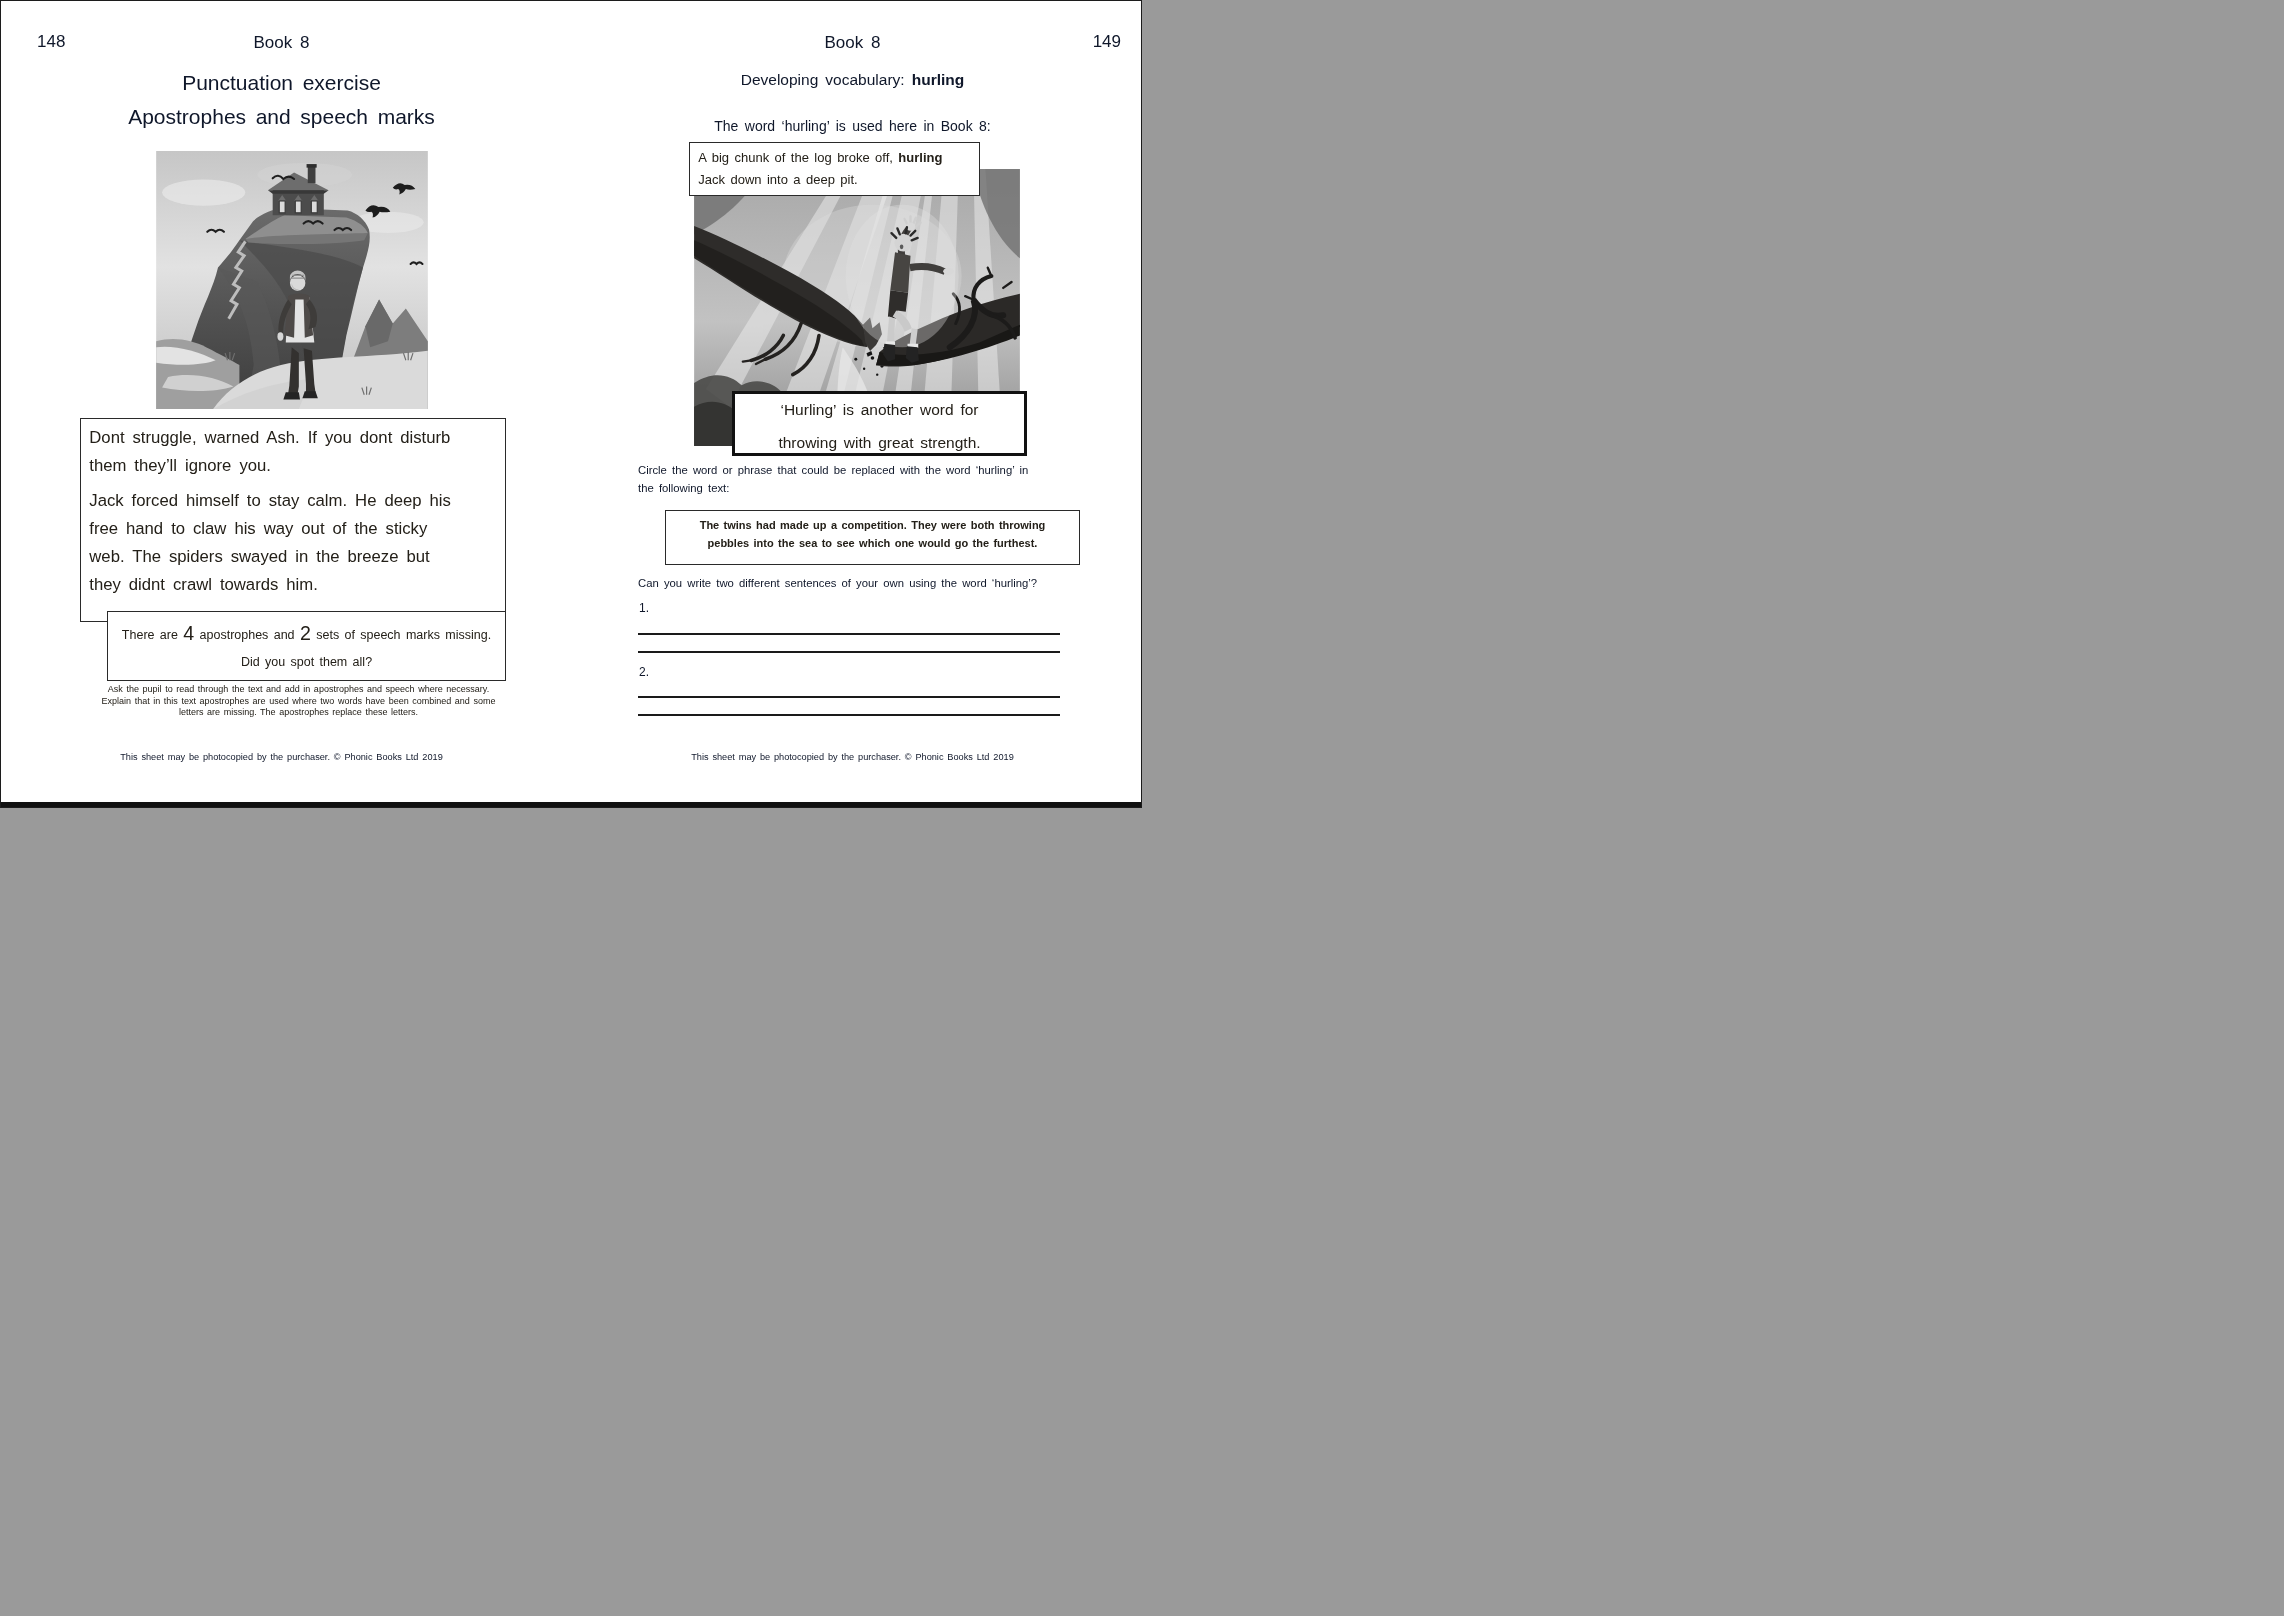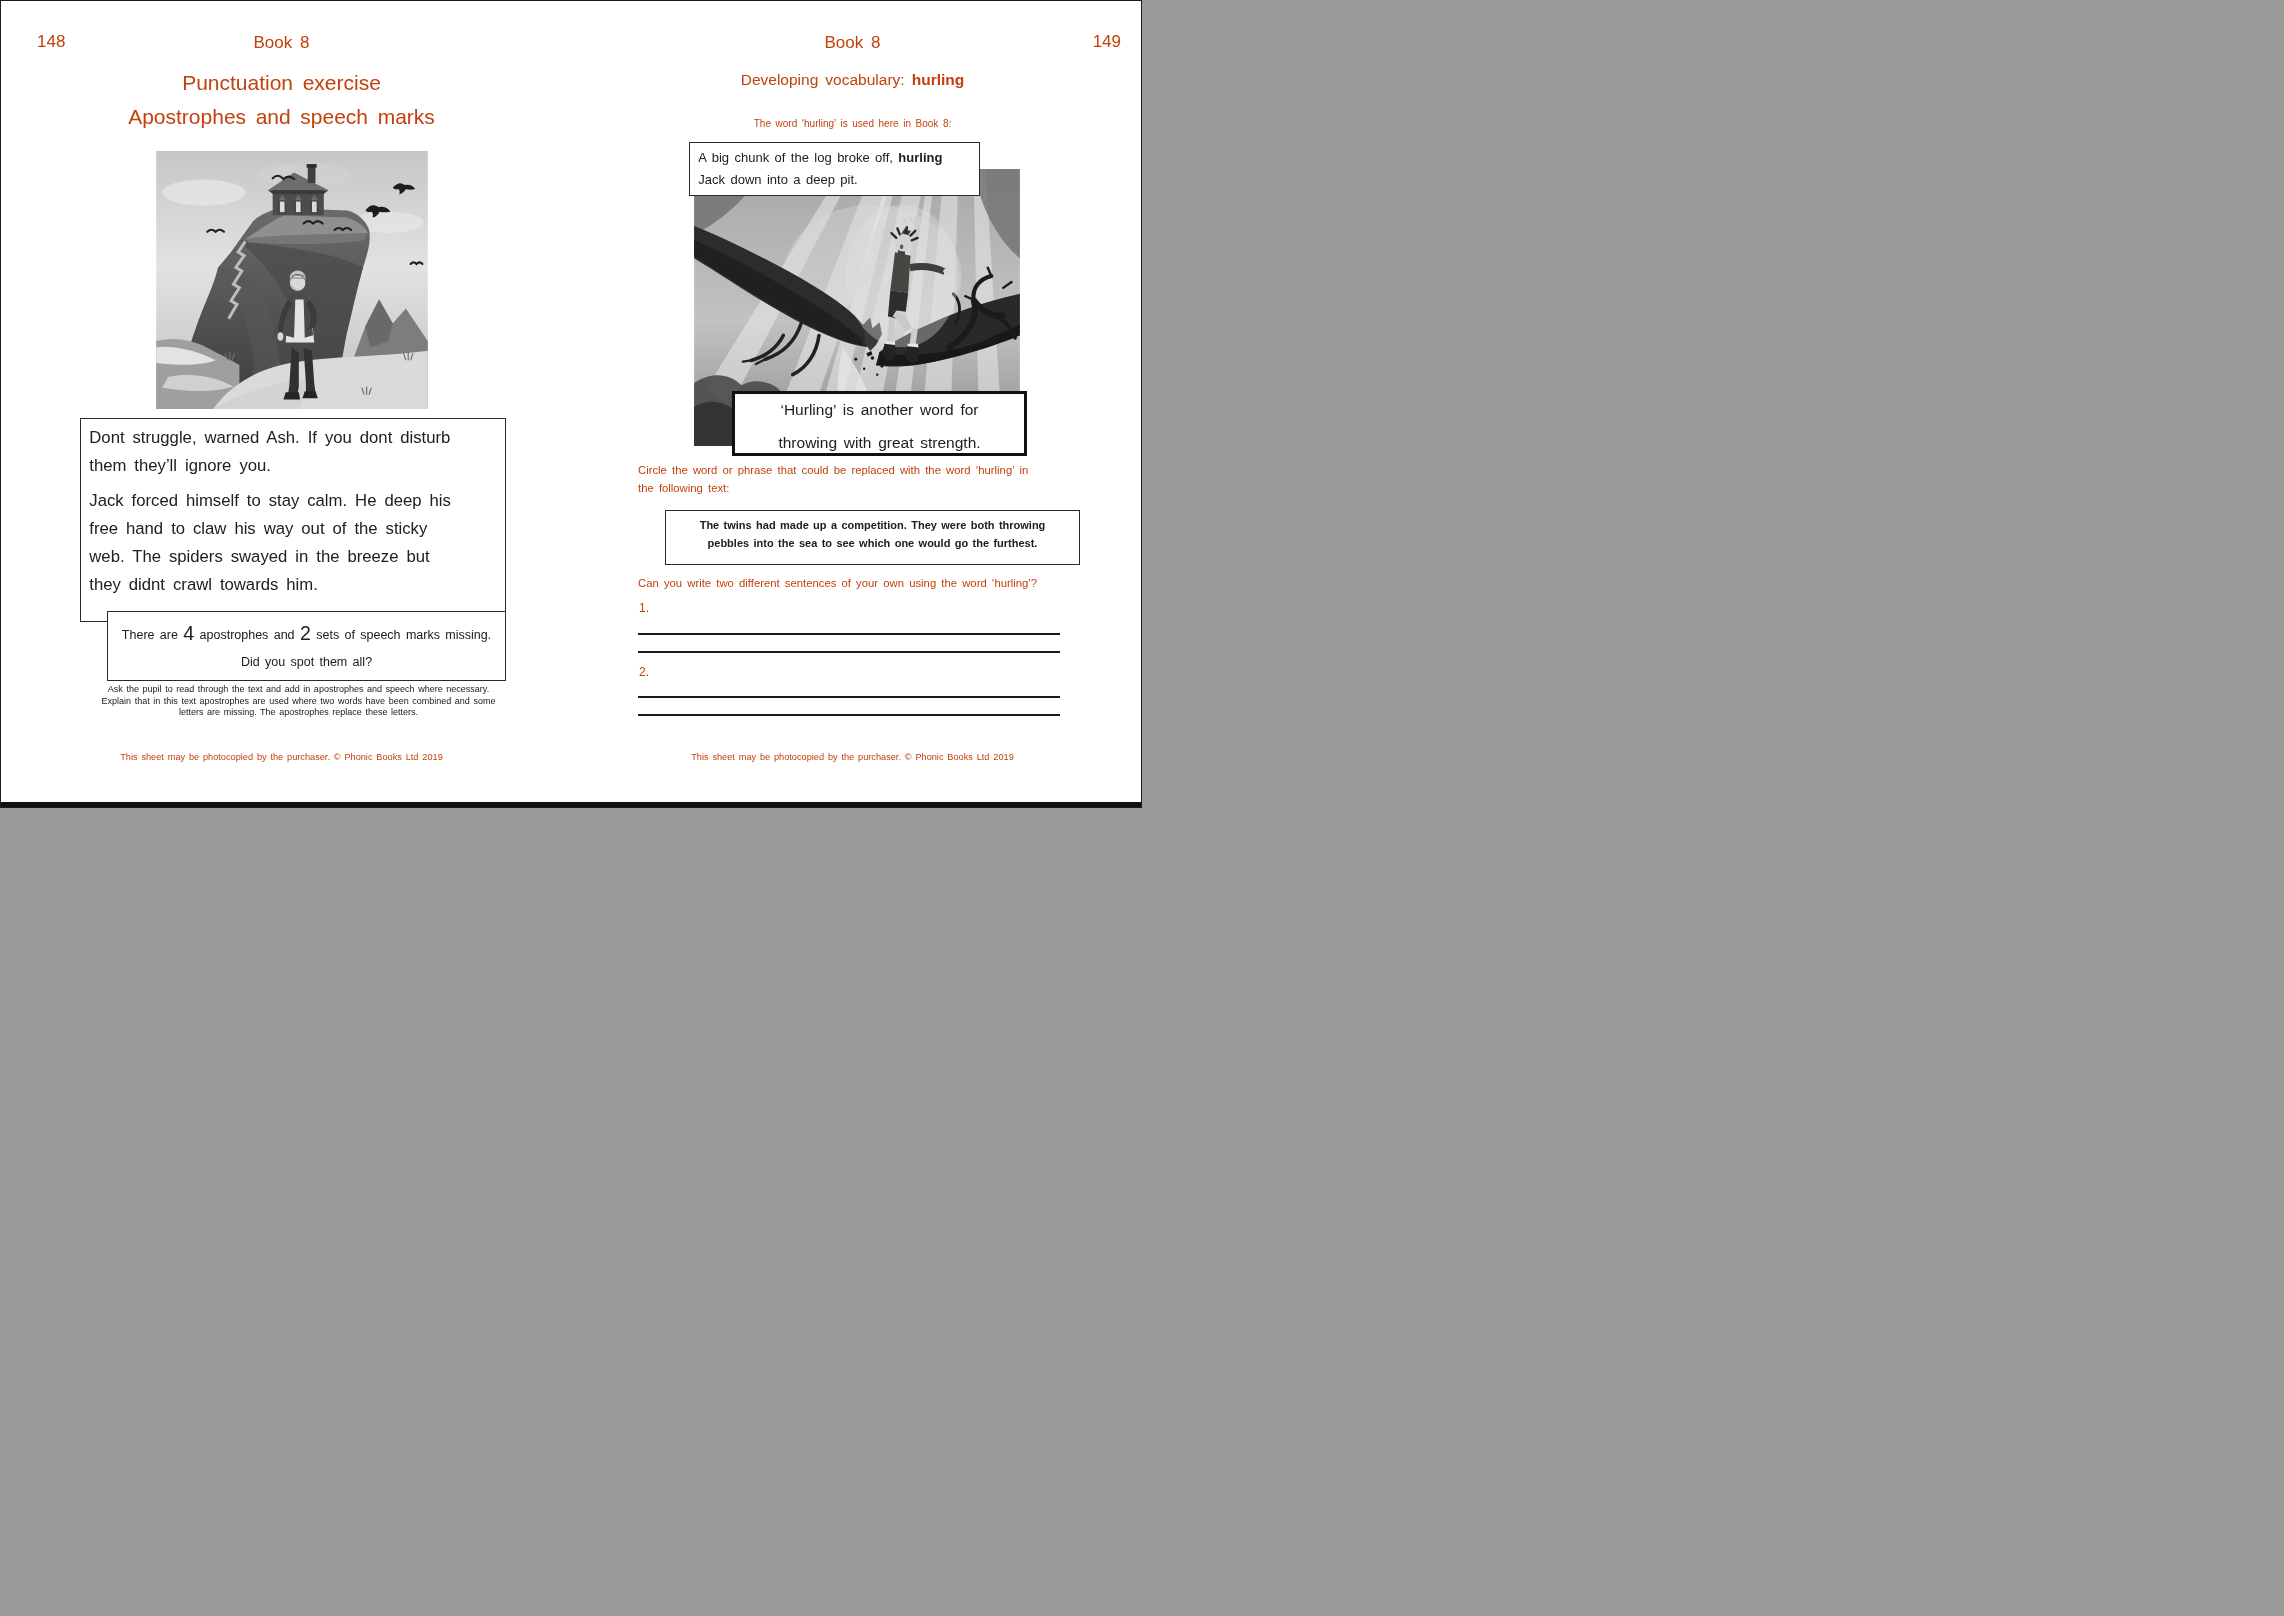--- a/index.html
+++ b/index.html
@@ -1,40 +1,40 @@
 <!DOCTYPE html>
 <html style="font-size:9.5px"><head>
 <meta charset="utf-8">
 <style>
   html,body{margin:0;padding:0;background:#9a9a9a;}
   .page{
     position:relative; width:1142px; height:808px; background:#ffffff;
     border:1.2px solid #1c1c1c; box-sizing:border-box; overflow:hidden;
     font-family:"Liberation Sans", sans-serif; color:#242019;
   }
-  .t{position:absolute; white-space:nowrap; word-spacing:.18em; color:#c2410c;}
+  .t{position:absolute; white-space:nowrap; word-spacing:.18em; color:#0f172a;}
   .cx-left{left:0; width:561px; text-align:center;}
   .cx-right{left:566px; width:571px; text-align:center;}
   .h-page{font-size:17px;}
   .h-sub{font-size:21px;}
   .bold{font-weight:700;}
   .box{position:absolute; border:1.2px solid #2a2a2a; background:#fff; box-sizing:border-box;}
   .passage{left:79px; top:417px; width:426px; height:204px; padding:4.8px 0 0 8.3px;}
   .pline{font-size:16.7px; line-height:28px; white-space:nowrap; word-spacing:.2em;}
   .para2{margin-top:7.7px;}
   .hint{left:106px; top:610px; width:399px; height:70px; text-align:center; padding-top:16px;}
   .hint-line1{font-size:12.5px; word-spacing:.15em;}
   .bignum{font-size:19.6px; line-height:0; vertical-align:-1.2px;}
   .hint-line2{font-size:12.5px; margin-top:12.5px; word-spacing:.15em;}
   .note{position:absolute; left:12px; top:683px; width:571px; text-align:center; font-size:9px; line-height:11.6px; word-spacing:.12em;}
   .footer{font-size:9.2px; word-spacing:.14em;}
   .illo{position:absolute; overflow:hidden;}
   .illo svg{display:block;}
   .r-title{font-size:15.5px;}
-  .intro{font-size:10px;}
+  .intro{font-size:14px;}
   .quote{left:688px; top:141px; width:291px; height:54px; padding:4.2px 0 0 8.3px; z-index:3;}
   .quote div{font-size:13px; line-height:21.4px; white-space:nowrap; word-spacing:.14em;}
   .defbox{left:711px; top:390px; width:295px; height:65px; border:3px solid #111; text-align:center; padding-top:6.5px; z-index:3;margin-left:20px;}
   .defbox div{font-size:15.5px; word-spacing:.16em;}
   .def2{margin-top:15px;}
   .circle-l{font-size:11.3px; line-height:18px;}
   .example{left:664px; top:509px; width:415px; height:55px; text-align:center; padding-top:5.4px;font-weight:bold;}
   .example div{font-size:11px; line-height:18px; word-spacing:.12em;}
   .prompt{font-size:11.3px;}
   .qlabel{font-size:12px;}

